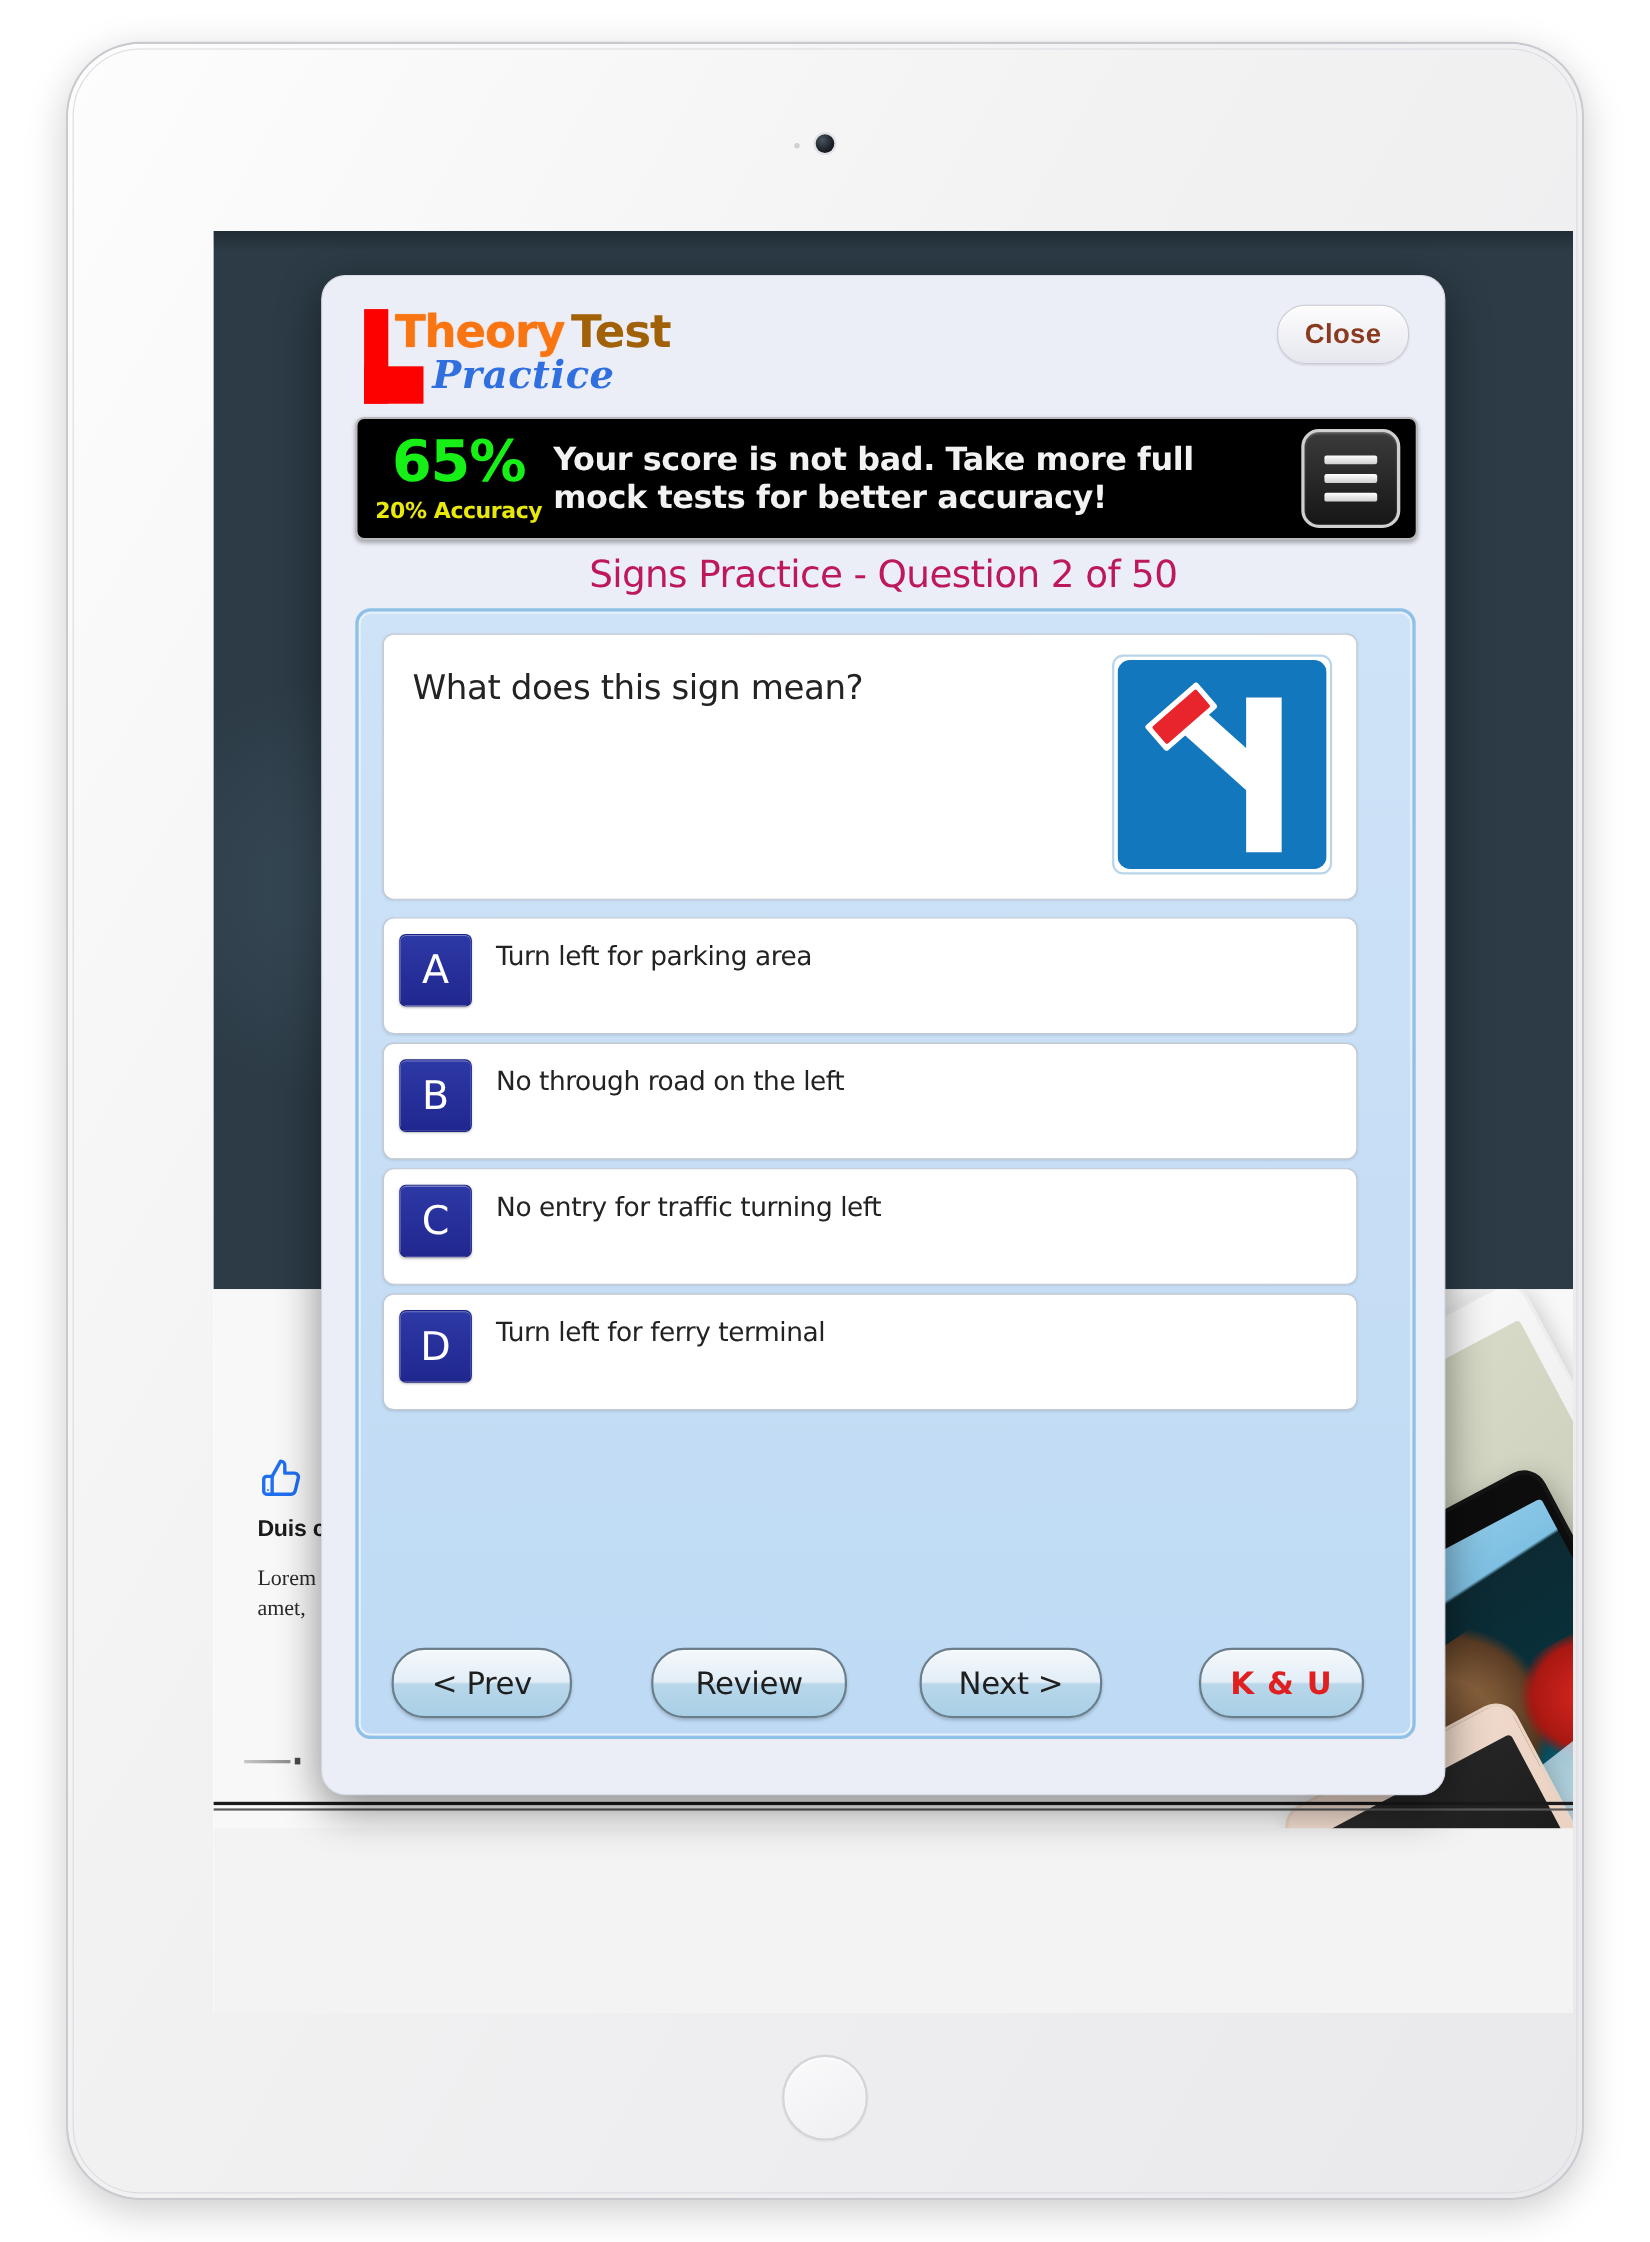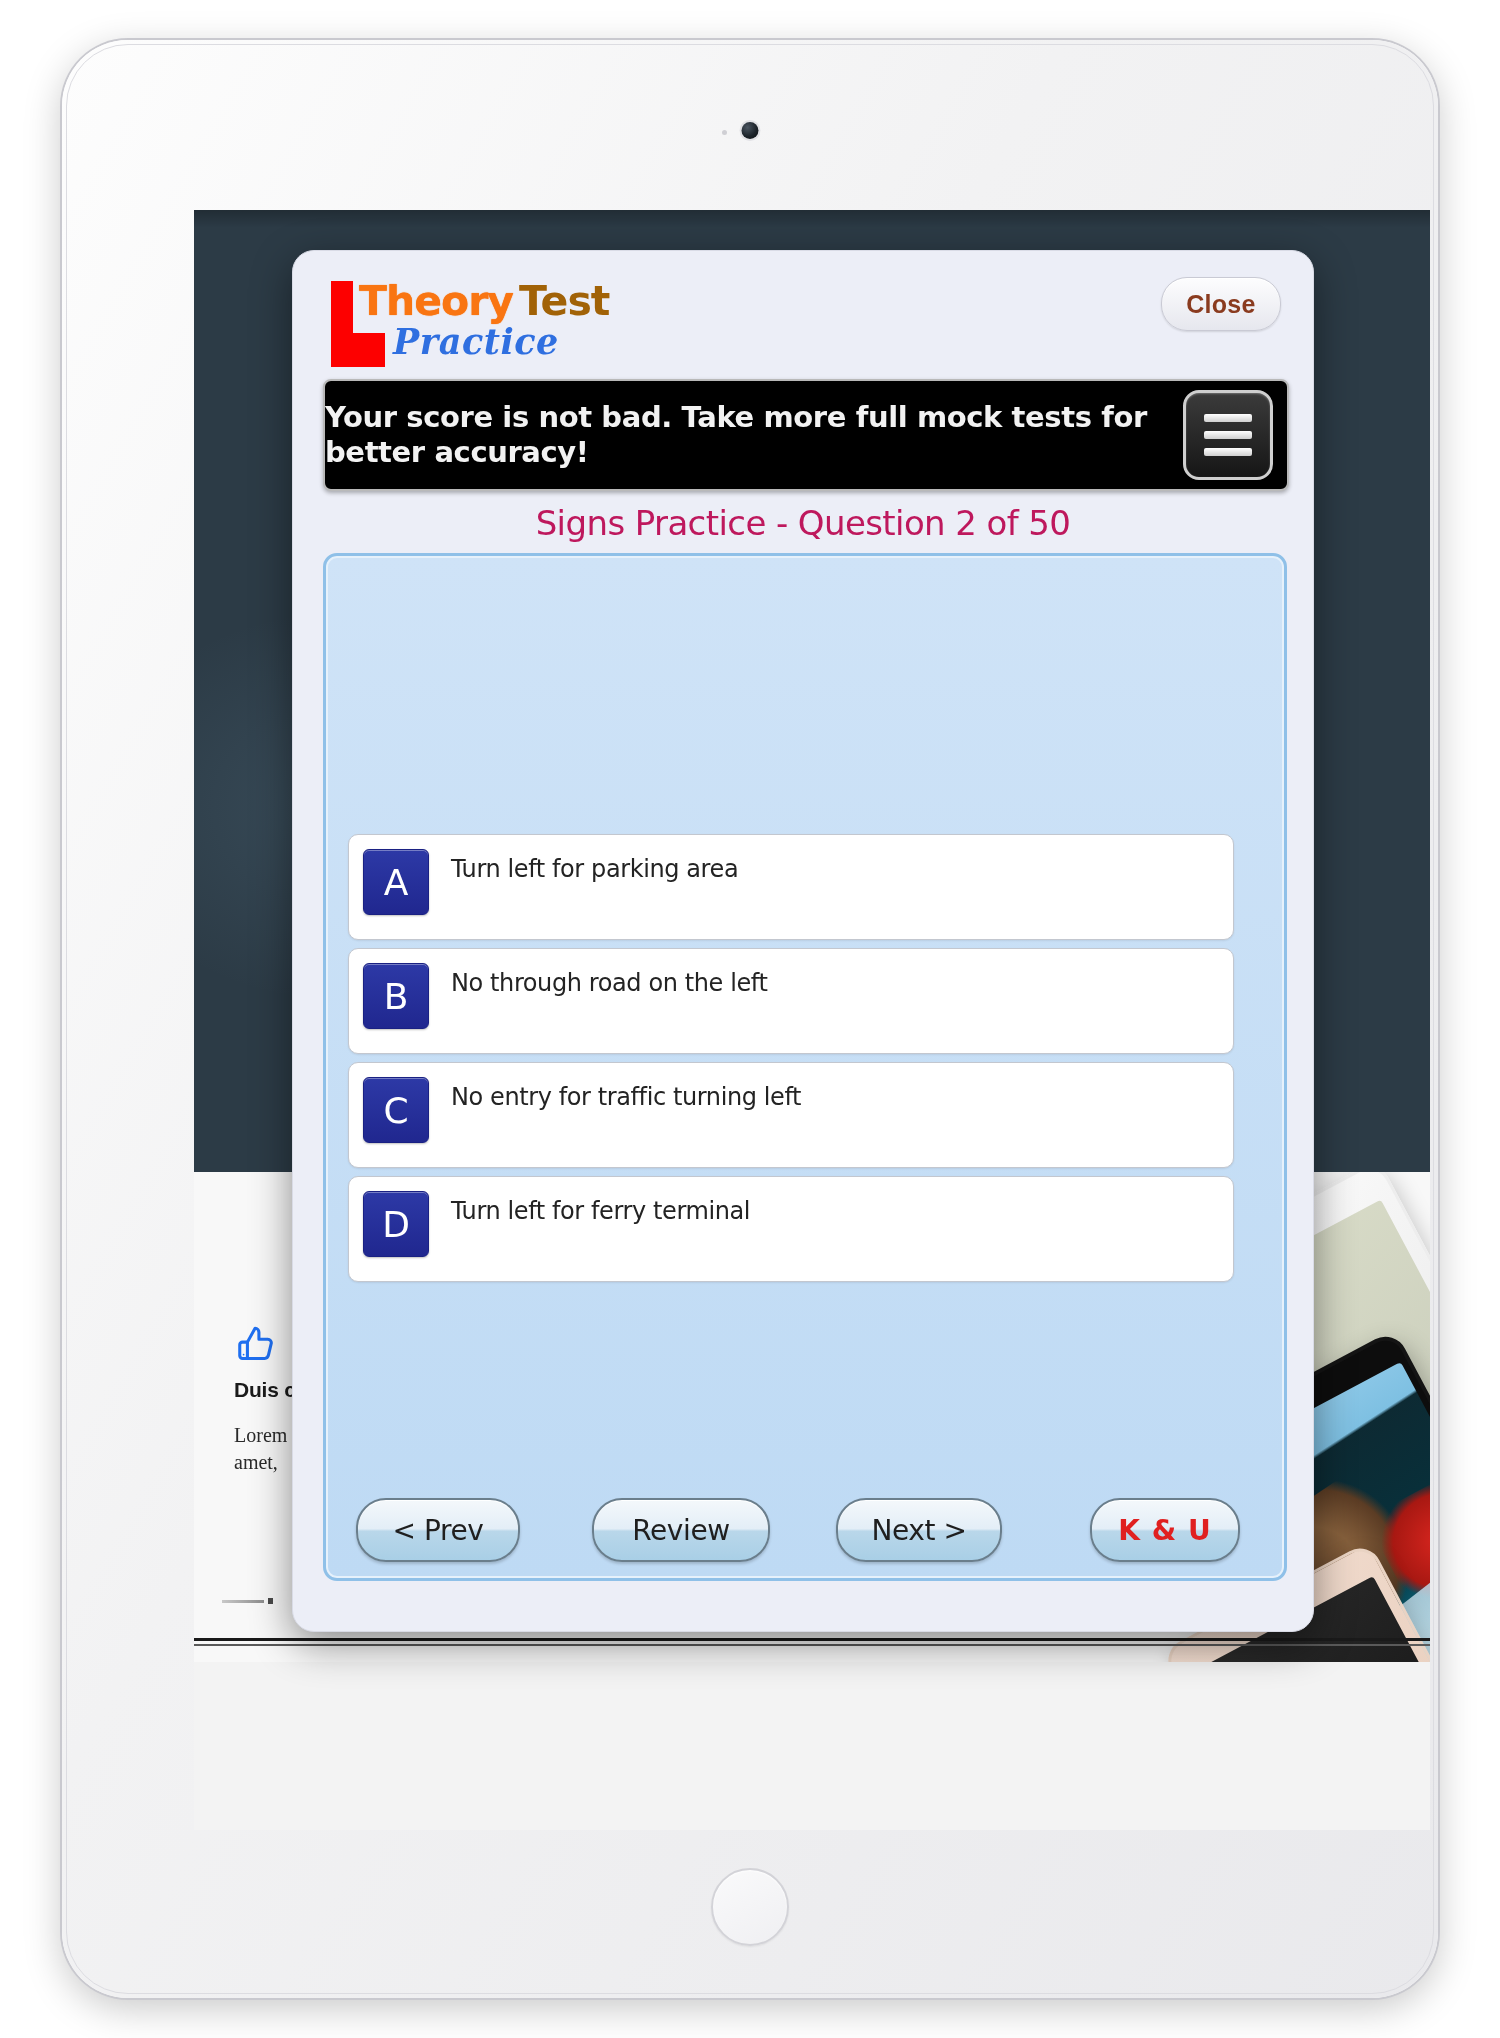--- a/index.html
+++ b/index.html
@@ -294,32 +294,54 @@
           <div class="logo-row1">
             <span class="logo-theory">Theory</span><span class="logo-test">Test</span>
           </div>
           <div class="logo-practice">Practice</div>
         </div>
 
         <div class="close-btn">Close</div>
       </div>
 
       <div class="score-bar">
+        <div class="score-left">
+          <div class="score-pct">65%</div>
+          <div class="score-acc">20% Accuracy</div>
+        </div>
         <div class="score-msg">Your score is not bad. Take more full mock tests for better accuracy!</div>
         <div class="burger">
           <i></i>
             <i></i>
             <i></i>
         </div>
       </div>
 
       <div class="q-title">Signs Practice - Question 2 of 50</div>
 
       <div class="q-panel">
 
+        <div class="q-card">
+          <div class="q-text">What does this sign mean?</div>
+
+          <div class="sign-wrap">
+            <svg class="sign" viewBox="0 0 100 100">
+              <rect x="0" y="0" width="100" height="100" rx="6" fill="#1277bc"></rect>
+
+              <path d="M70 18 L70 92" stroke="#ffffff" stroke-width="17" stroke-linecap="butt"></path>
+
+              <path d="M68 58 L30 24" stroke="#ffffff" stroke-width="15" stroke-linecap="butt"></path>
+
+              <g transform="rotate(-41 34 32)">
+                <rect x="18" y="18" width="33" height="16" rx="1.5" fill="#ffffff"></rect>
+                <rect x="20.5" y="20.5" width="28" height="11" rx="1" fill="#e8252c"></rect>
+              </g>
+            </svg>
+          </div>
+        </div>
 
         <div class="opt" style="top:278px;">
           <div class="opt-letter">A</div>
           <div class="opt-text">Turn left for parking area</div>
         </div>
 
         <div class="opt" style="top:392px;">
           <div class="opt-letter">B</div>
           <div class="opt-text">No through road on the left</div>
         </div>

